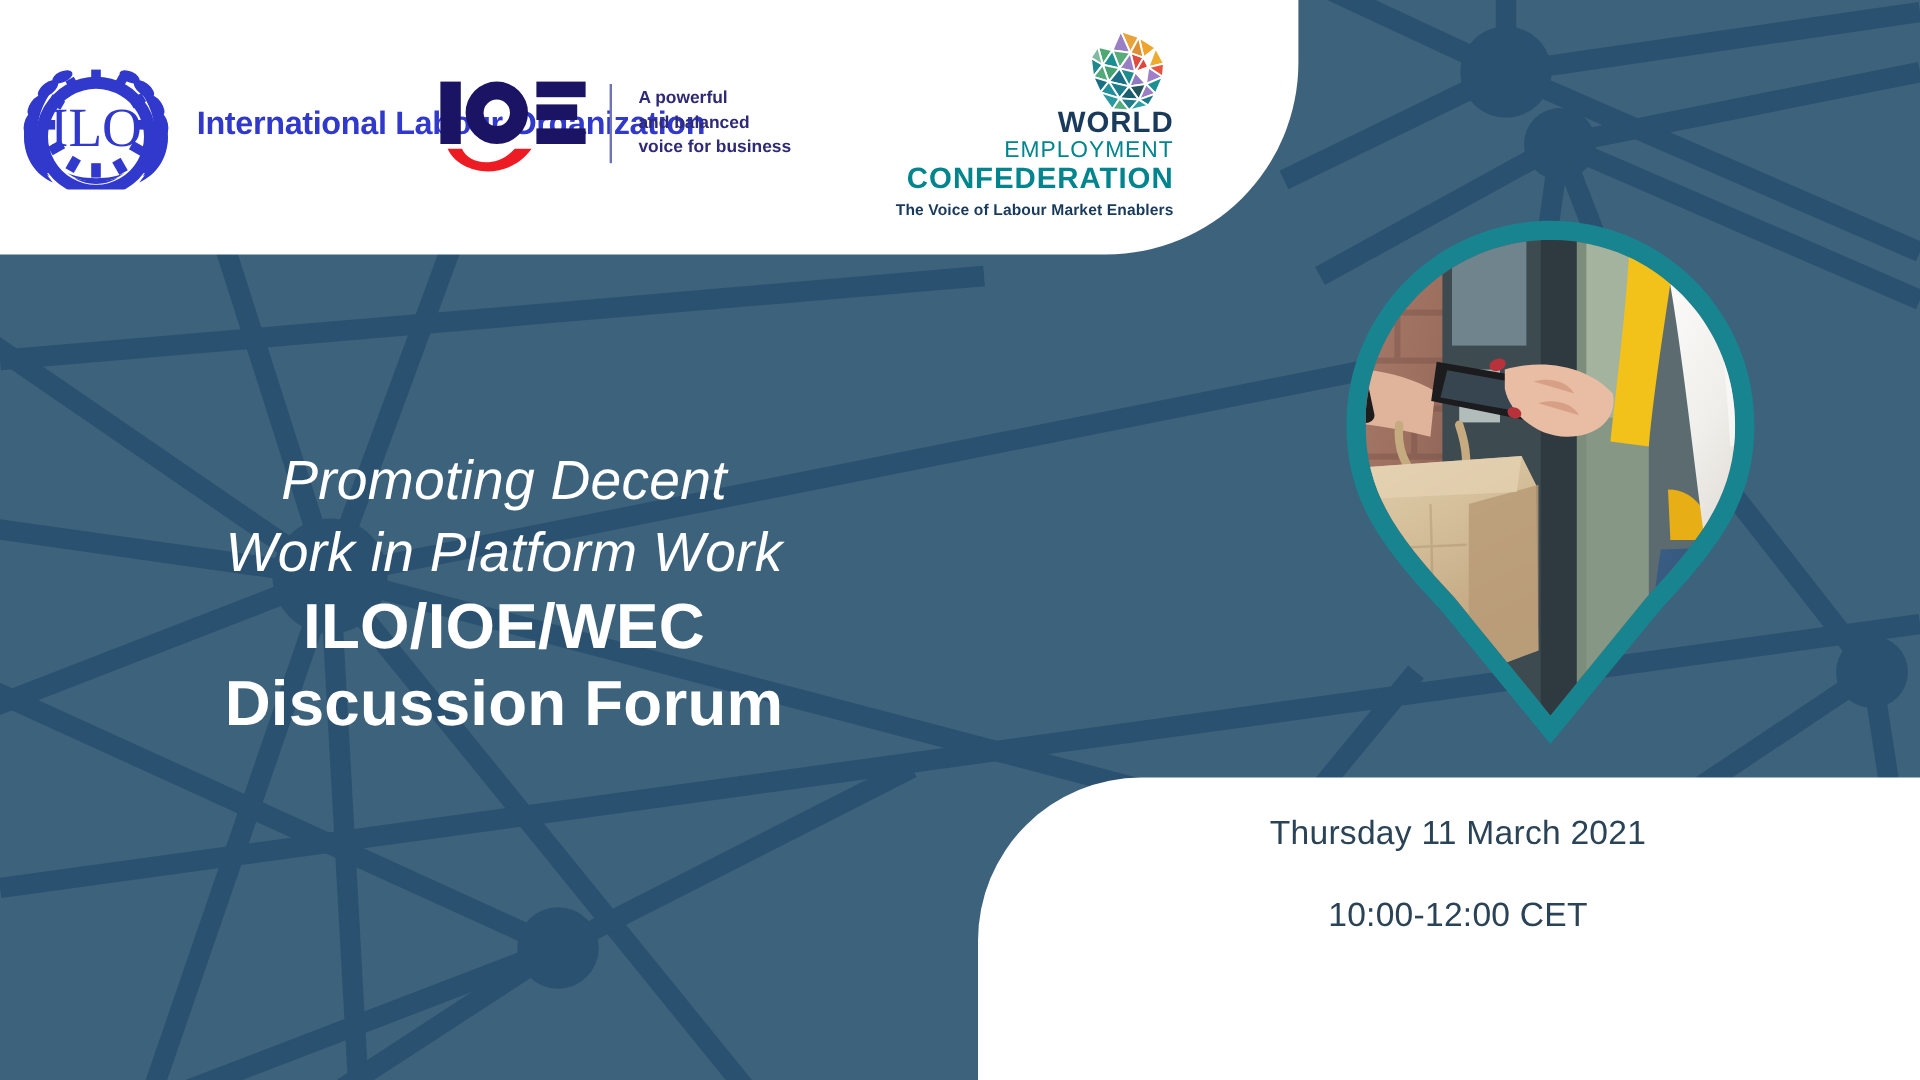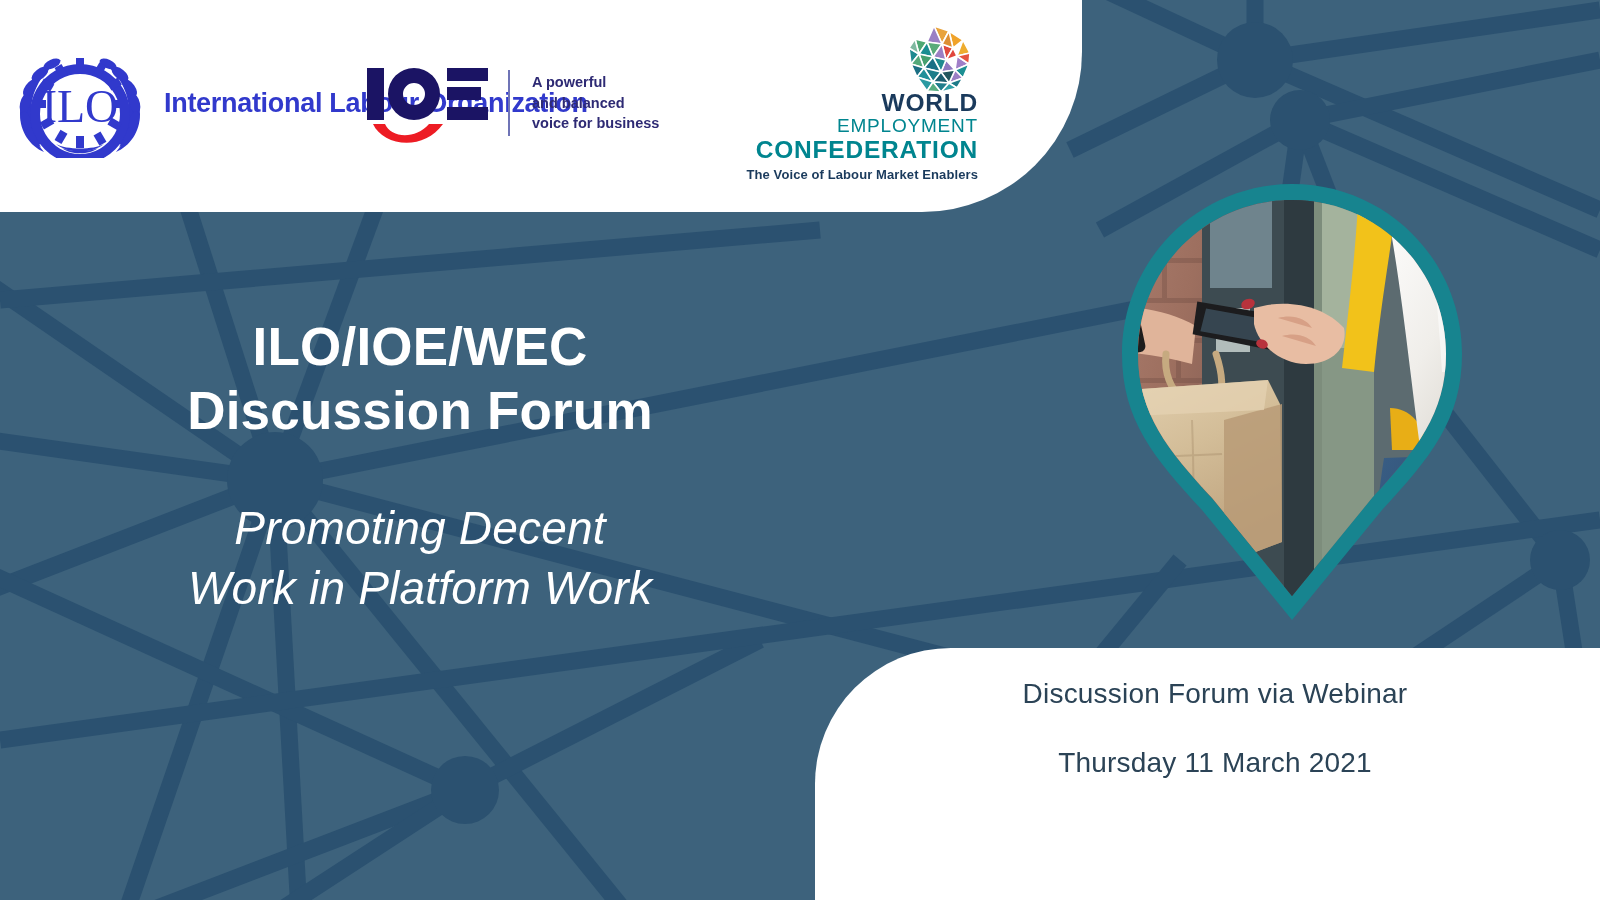--- a/index.html
+++ b/index.html
@@ -295,24 +295,24 @@
           <div class="wec-l2">EMPLOYMENT</div>
           <div class="wec-l3">CONFEDERATION</div>
           <div class="wec-tag">The Voice of Labour Market Enablers</div>
         </div>
       </div>
 
     </div>
   </div>
 
   <div id="headline-area">
+    <div id="title-sub">Promoting Decent
+Work in Platform Work</div>
     <div id="title-main">ILO/IOE/WEC
 Discussion Forum</div>
-    <div id="title-sub">Promoting Decent
-Work in Platform Work</div>
   </div>
 
   <div id="pin-wrap">
     <svg viewBox="0 0 400 490" width="400" height="490">
       <defs>
         <clipPath id="pinClip">
           <path d="M200 26
                    C 106 26 30 102 30 196
                    C 30 262 62 300 110 352
                    L 200 462
@@ -437,17 +437,17 @@
         <g opacity="0.25" stroke="#8d7250" stroke-width="2" fill="none">
           <path d="M58 268 C 60 320 58 360 56 384"></path>
           <path d="M100 262 C 102 318 102 364 100 398"></path>
           <path d="M40 300 L 130 296"></path>
         </g>
       </g>
     </svg>
   </div>
 
   <div id="info-panel">
-    <div class="info-line">Discussion Forum via Webinar</div>
     <div class="info-line">Thursday 11 March 2021</div>
+    <div class="info-line">10:00-12:00 CET</div>
   </div>
 
 </div>
 
 </body></html>

